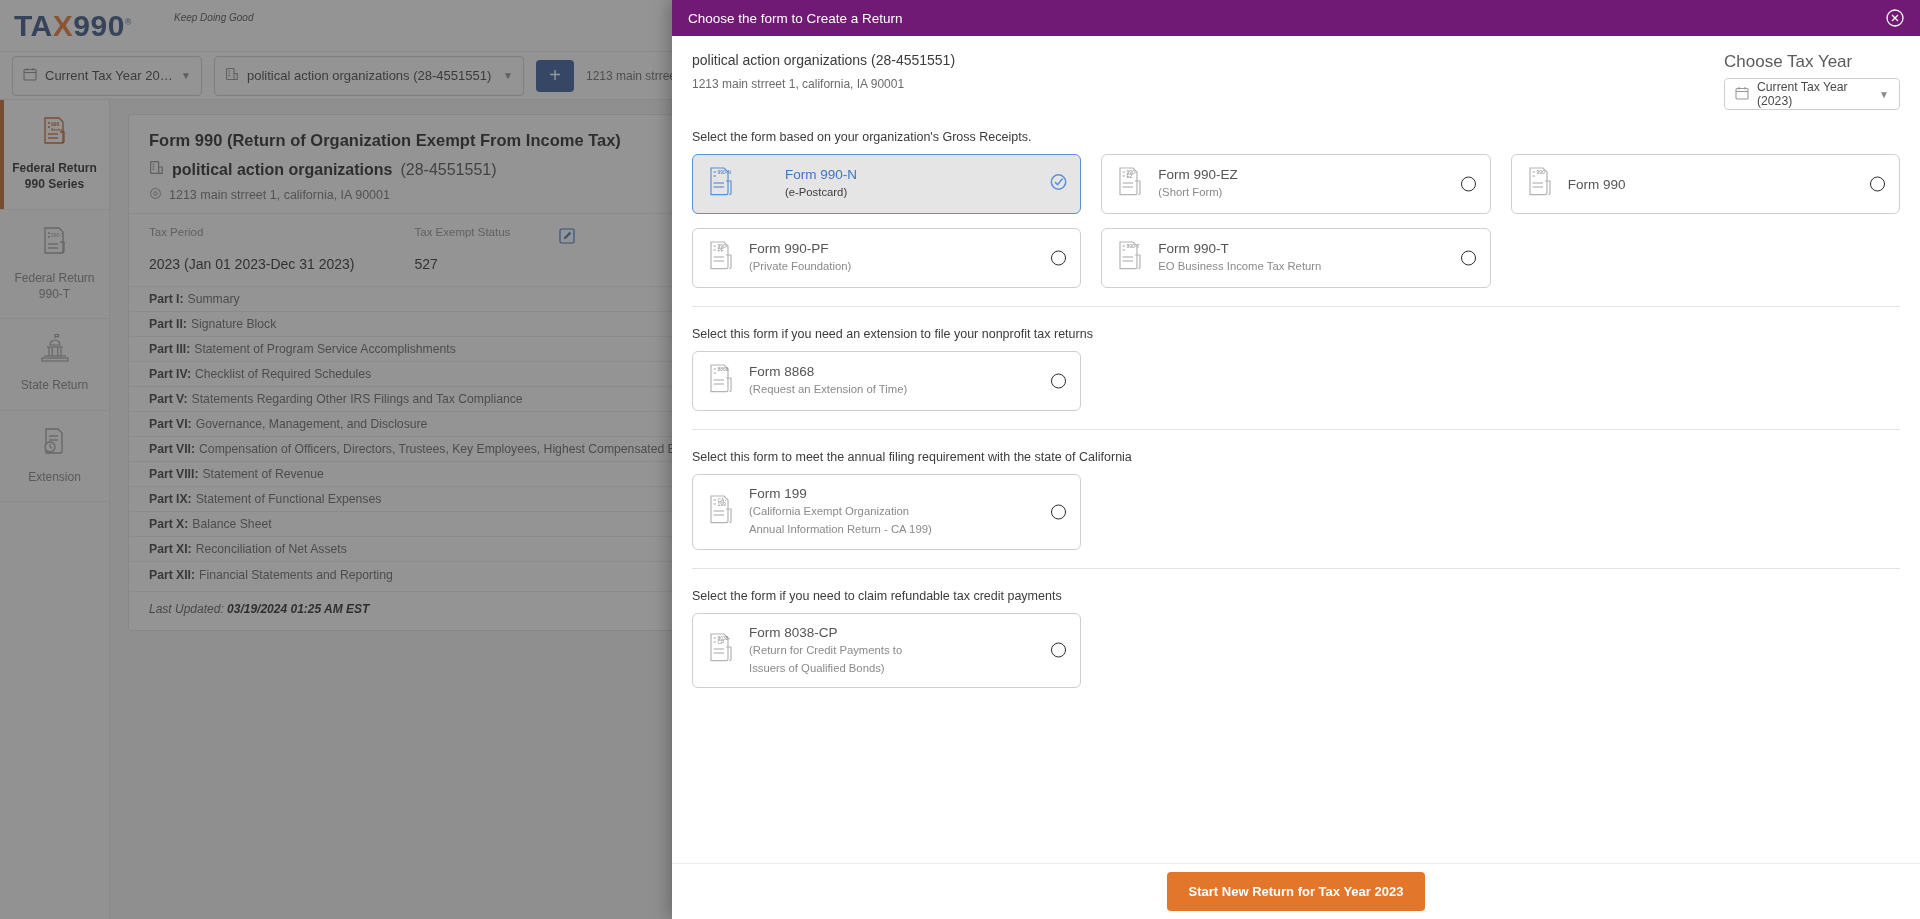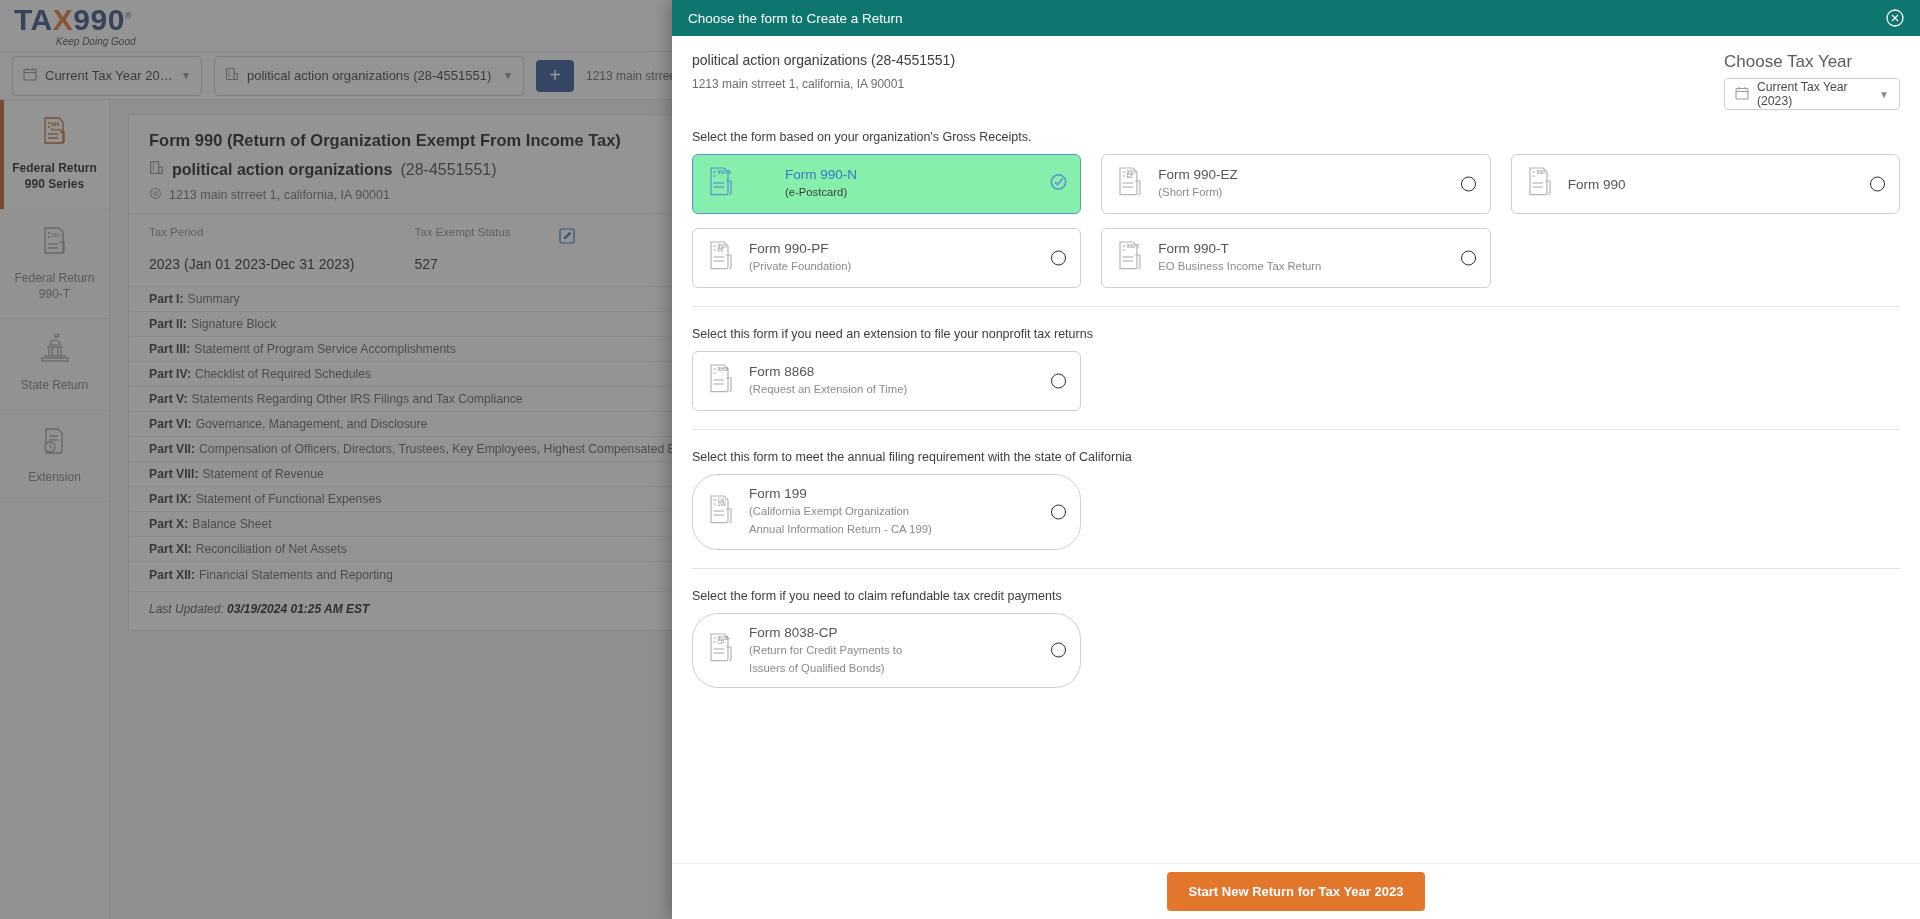--- a/index.html
+++ b/index.html
@@ -13,21 +13,21 @@
   #app { position: relative; width: 1920px; height: 919px; }
 
   
   .bg-app { position: absolute; inset: 0; background: #fff; }
 
   .topbar {
     position: absolute; left: 0; top: 0; width: 1920px; height: 52px;
     background: #fff; border-bottom: 1px solid #e6e6e6;
     display: flex; align-items: center; padding-left: 14px;
   }
-  .logo-wrap { display: flex; flex-direction: column; line-height: 1; }
+  .logo-wrap { display: flex; flex-direction: row; line-height: 1; }
   .logo-main { font-size: 30px; font-weight: 700; letter-spacing: .5px; color: #2f4d7e; position: relative; }
   .logo-main .x { color: #e8742c; }
   .logo-reg { font-size: 9px; vertical-align: super; color: #6b7b95; }
   .logo-sub { font-size: 10px; font-style: italic; color: #4a4a4a; margin-top: 2px; margin-left: 42px; }
 
   .toolbar {
     position: absolute; left: 0; top: 52px; width: 1920px; height: 48px;
     background: #fff; border-bottom: 1px solid #e6e6e6;
     display: flex; align-items: center; gap: 12px; padding-left: 12px;
   }
@@ -98,21 +98,21 @@
 
   
   .scrim { position: absolute; inset: 0; background: rgba(60,60,60,.55); }
 
   .modal {
     position: absolute; left: 672px; top: 0; width: 1248px; height: 919px;
     background: #fff; display: flex; flex-direction: column;
     box-shadow: -3px 0 16px rgba(0,0,0,.28);
   }
   .modal-head {
-    height: 36px; background: #0f766e; color: #fff;
+    height: 36px; background: #701a75; color: #fff;
     display: flex; align-items: center; padding: 0 16px;
     font-size: 13.5px; flex: 0 0 auto;
   }
   .modal-close { margin-left: auto; width: 18px; height: 18px; cursor: pointer; }
 
   .modal-body { flex: 1 1 auto; overflow: hidden; padding: 16px 20px 0; }
 
   .modal-org-row { display: flex; align-items: flex-start; }
   .modal-org-name { font-size: 14px; color: #1c1c1c; font-weight: 700; }
   .modal-org-name span { font-weight: 400; color: #3c3c3c; }
@@ -131,22 +131,22 @@
 
   .cards-grid { display: grid; grid-template-columns: repeat(3, 1fr); gap: 14px 20px; }
   .cards-grid.single { grid-template-columns: repeat(3, 1fr); }
   .cards-grid.single > .fcard { grid-column: 1; }
 
   .fcard {
     border: 1px solid #cfcfcf; border-radius: 6px; background: #fff;
     min-height: 55px; padding: 11px 14px;
     display: flex; align-items: center; gap: 12px; position: relative;
   }
-  .fcard.tall { min-height: 72px; border-radius: 26px; }
-  .fcard.selected { border-color: #5b8fd6; background: #86efac; gap: 48px; }
+  .fcard.tall { min-height: 72px; }
+  .fcard.selected { border-color: #5b8fd6; background: #e5e5e5; gap: 48px; }
   .fcard-ico { flex: 0 0 auto; }
   .fcard-txt { display: flex; flex-direction: column; gap: 3px; }
   .fcard-name { font-size: 13.5px; color: #555; }
   .fcard.selected .fcard-name { color: #3b76c4; }
   .fcard-desc { font-size: 11.3px; color: #8a8a8a; line-height: 1.35; }
   .fcard.selected .fcard-desc { color: #3d3d3d; }
   .fcard-radio {
     position: absolute; right: 14px; top: 50%; transform: translateY(-50%);
     width: 15px; height: 15px; border: 1.6px solid #2b2b2b; border-radius: 50%;
   }

